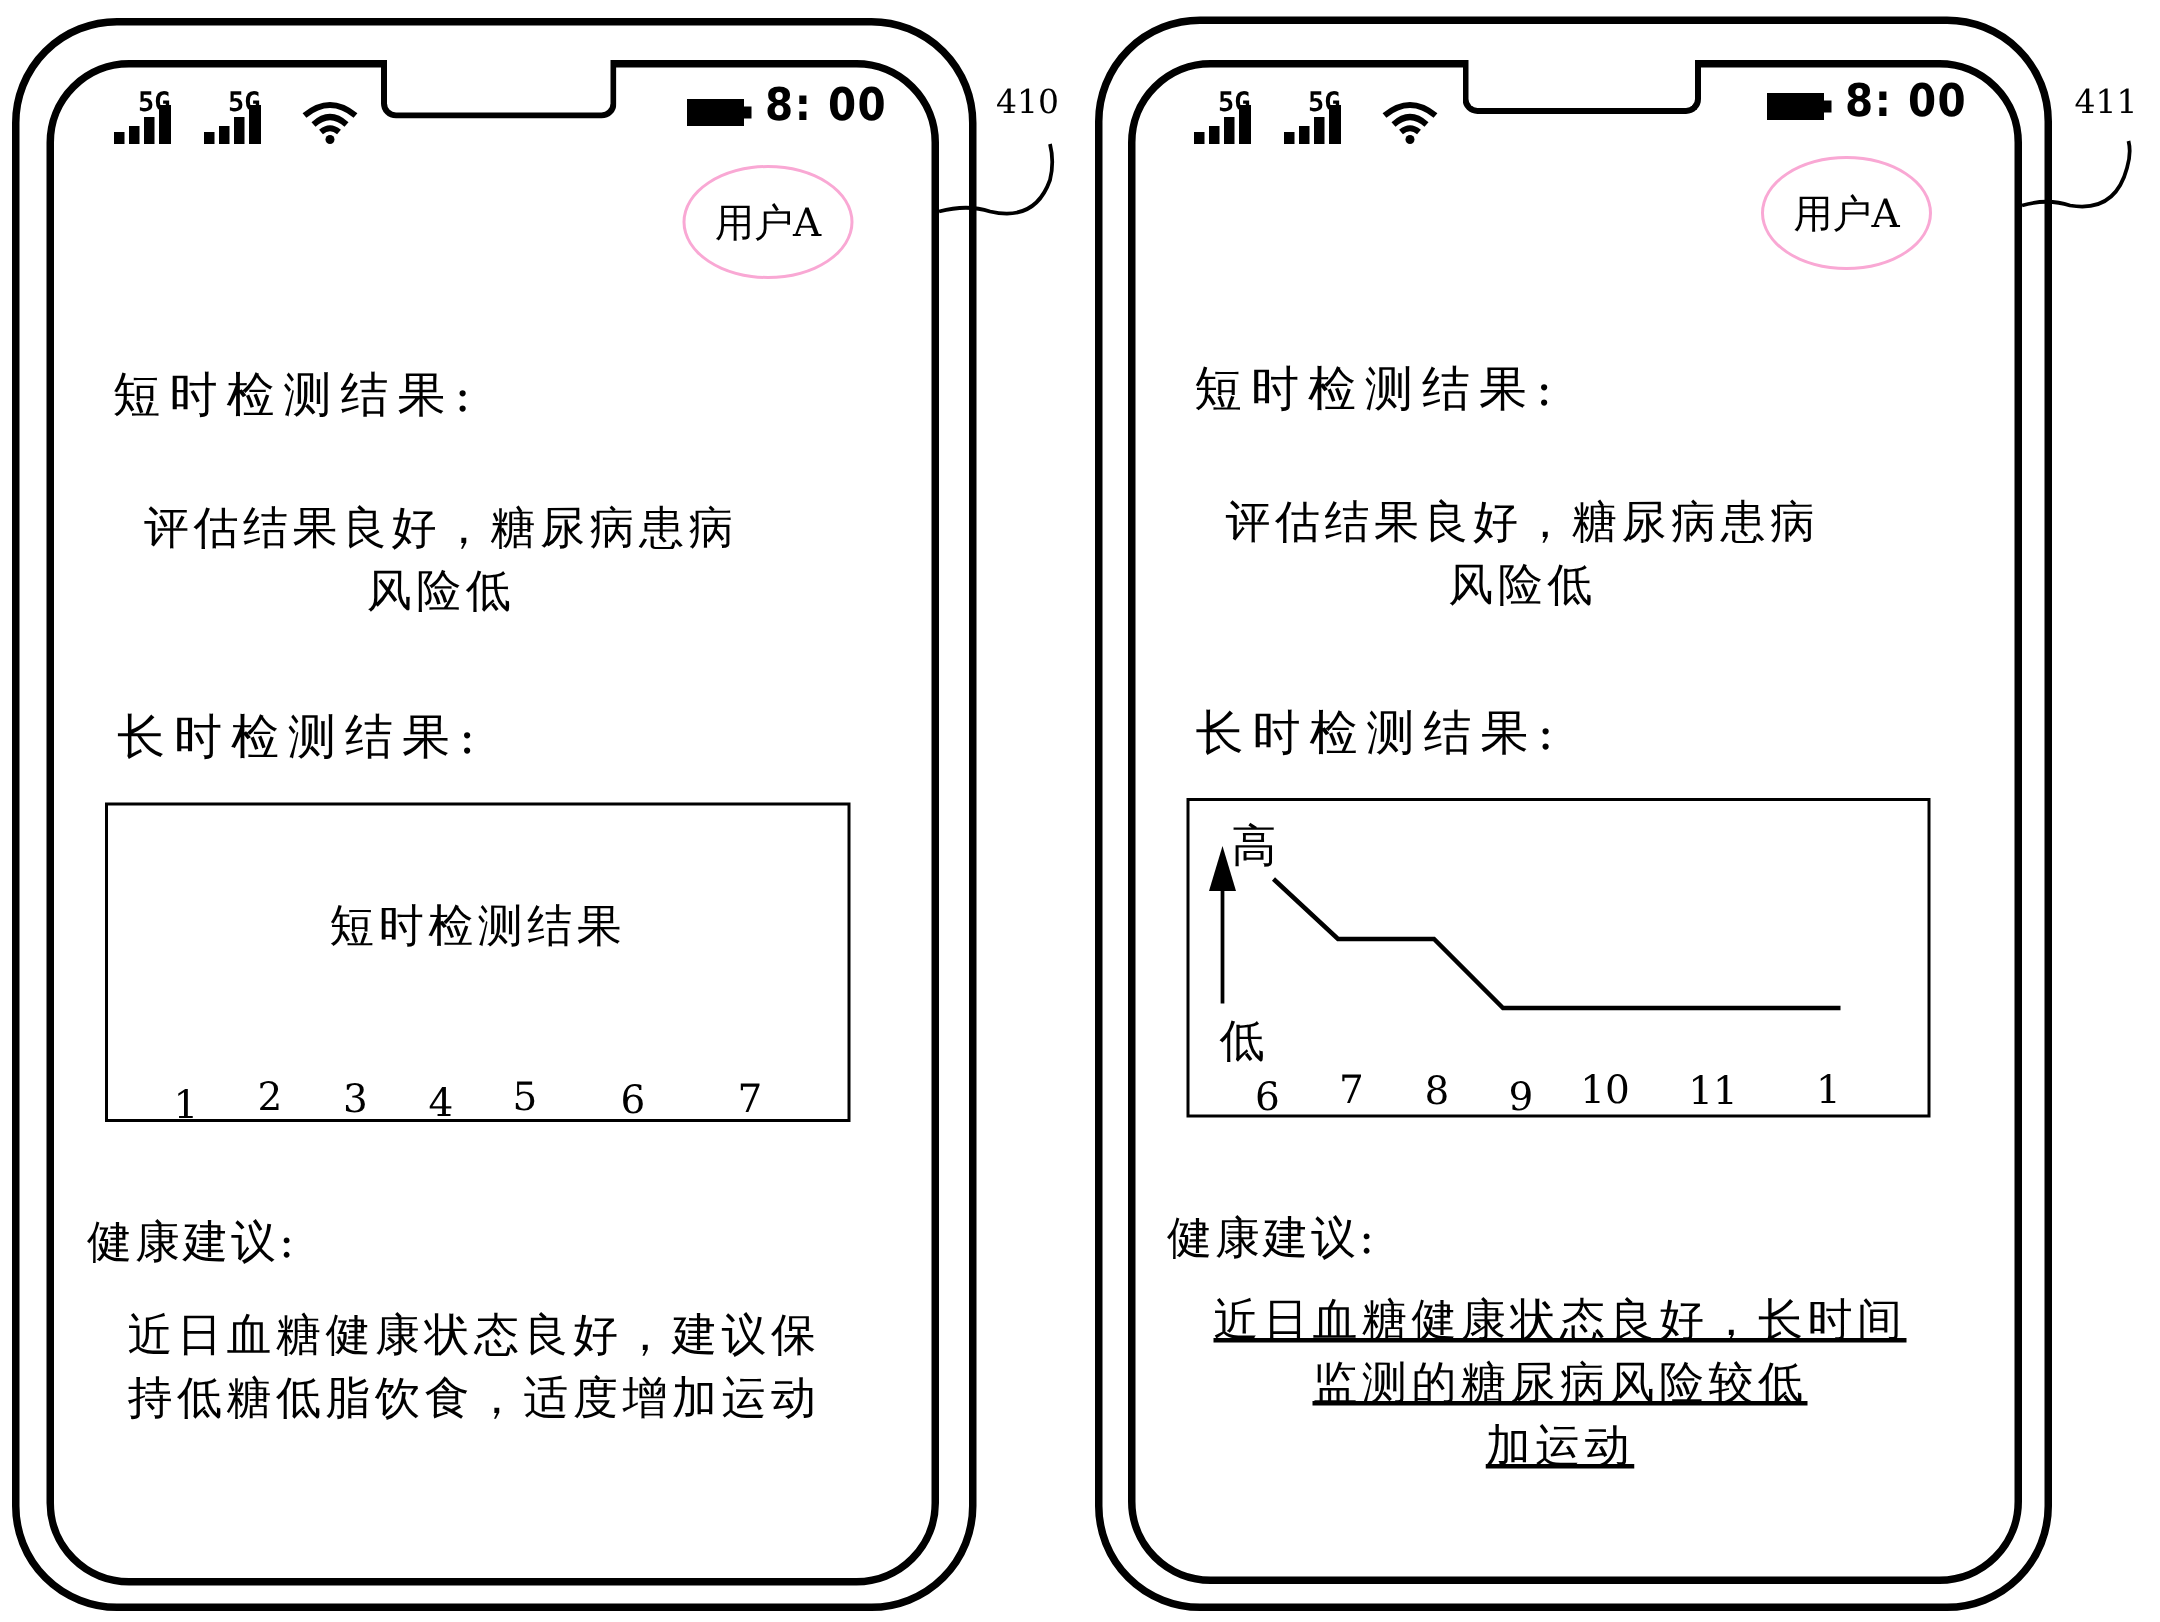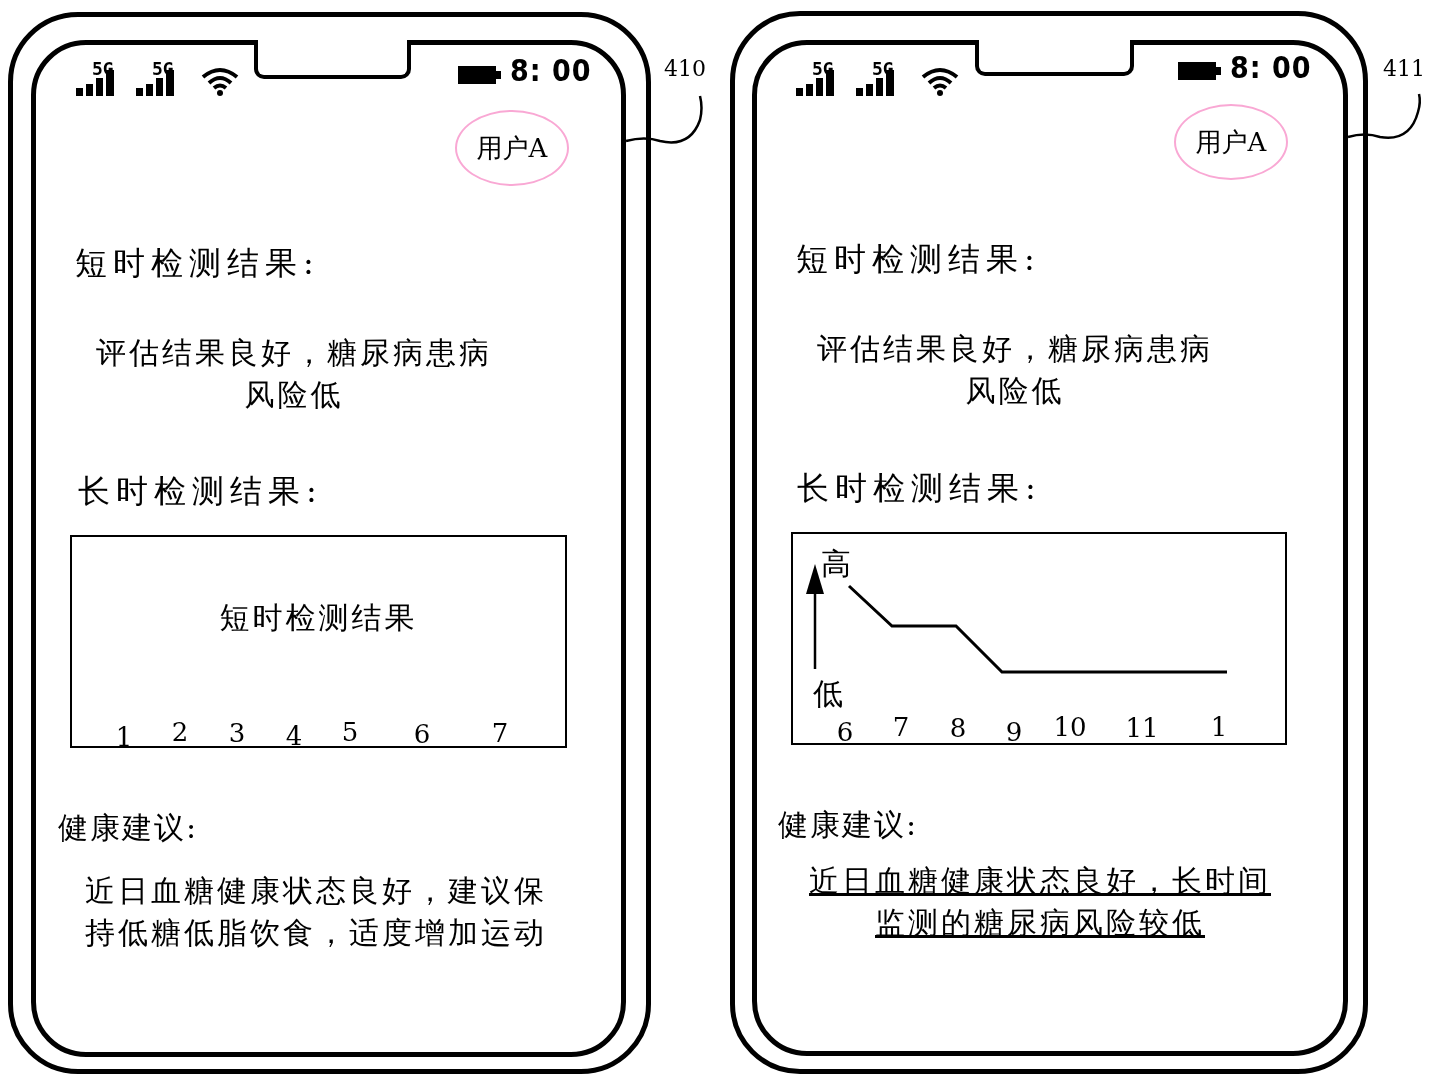--- a/index.html
+++ b/index.html
@@ -148,19 +148,20 @@
     <span class="xtick" style="left:221px;top:183px;">9</span>
     <span class="xtick" style="left:277px;top:178px;">10</span>
     <span class="xtick" style="left:349px;top:179px;">11</span>
     <span class="xtick" style="left:426px;top:178px;">1</span>
   </div>
 
   <div class="heading" style="left:778px;top:805px;font-size:30px;letter-spacing:2px;">健康建议:</div>
   <div class="para" style="left:790px;top:860px;width:500px;text-decoration:underline;">
     <div>近日血糖健康状态良好，长时间</div>
     <div>监测的糖尿病风险较低</div>
+    <div>加运动</div>
   </div>
 
   <div class="callout" style="left:1383px;top:56px;">411</div>
   <svg style="left:0;top:0;" width="1440" height="1081">
     <path d="M1348 137 Q1365 132 1380 137 Q1410 142 1418 112 Q1421 102 1419 94" stroke="#000" stroke-width="2.5" fill="none"></path>
   </svg>
 </div>
 
 </body></html>

